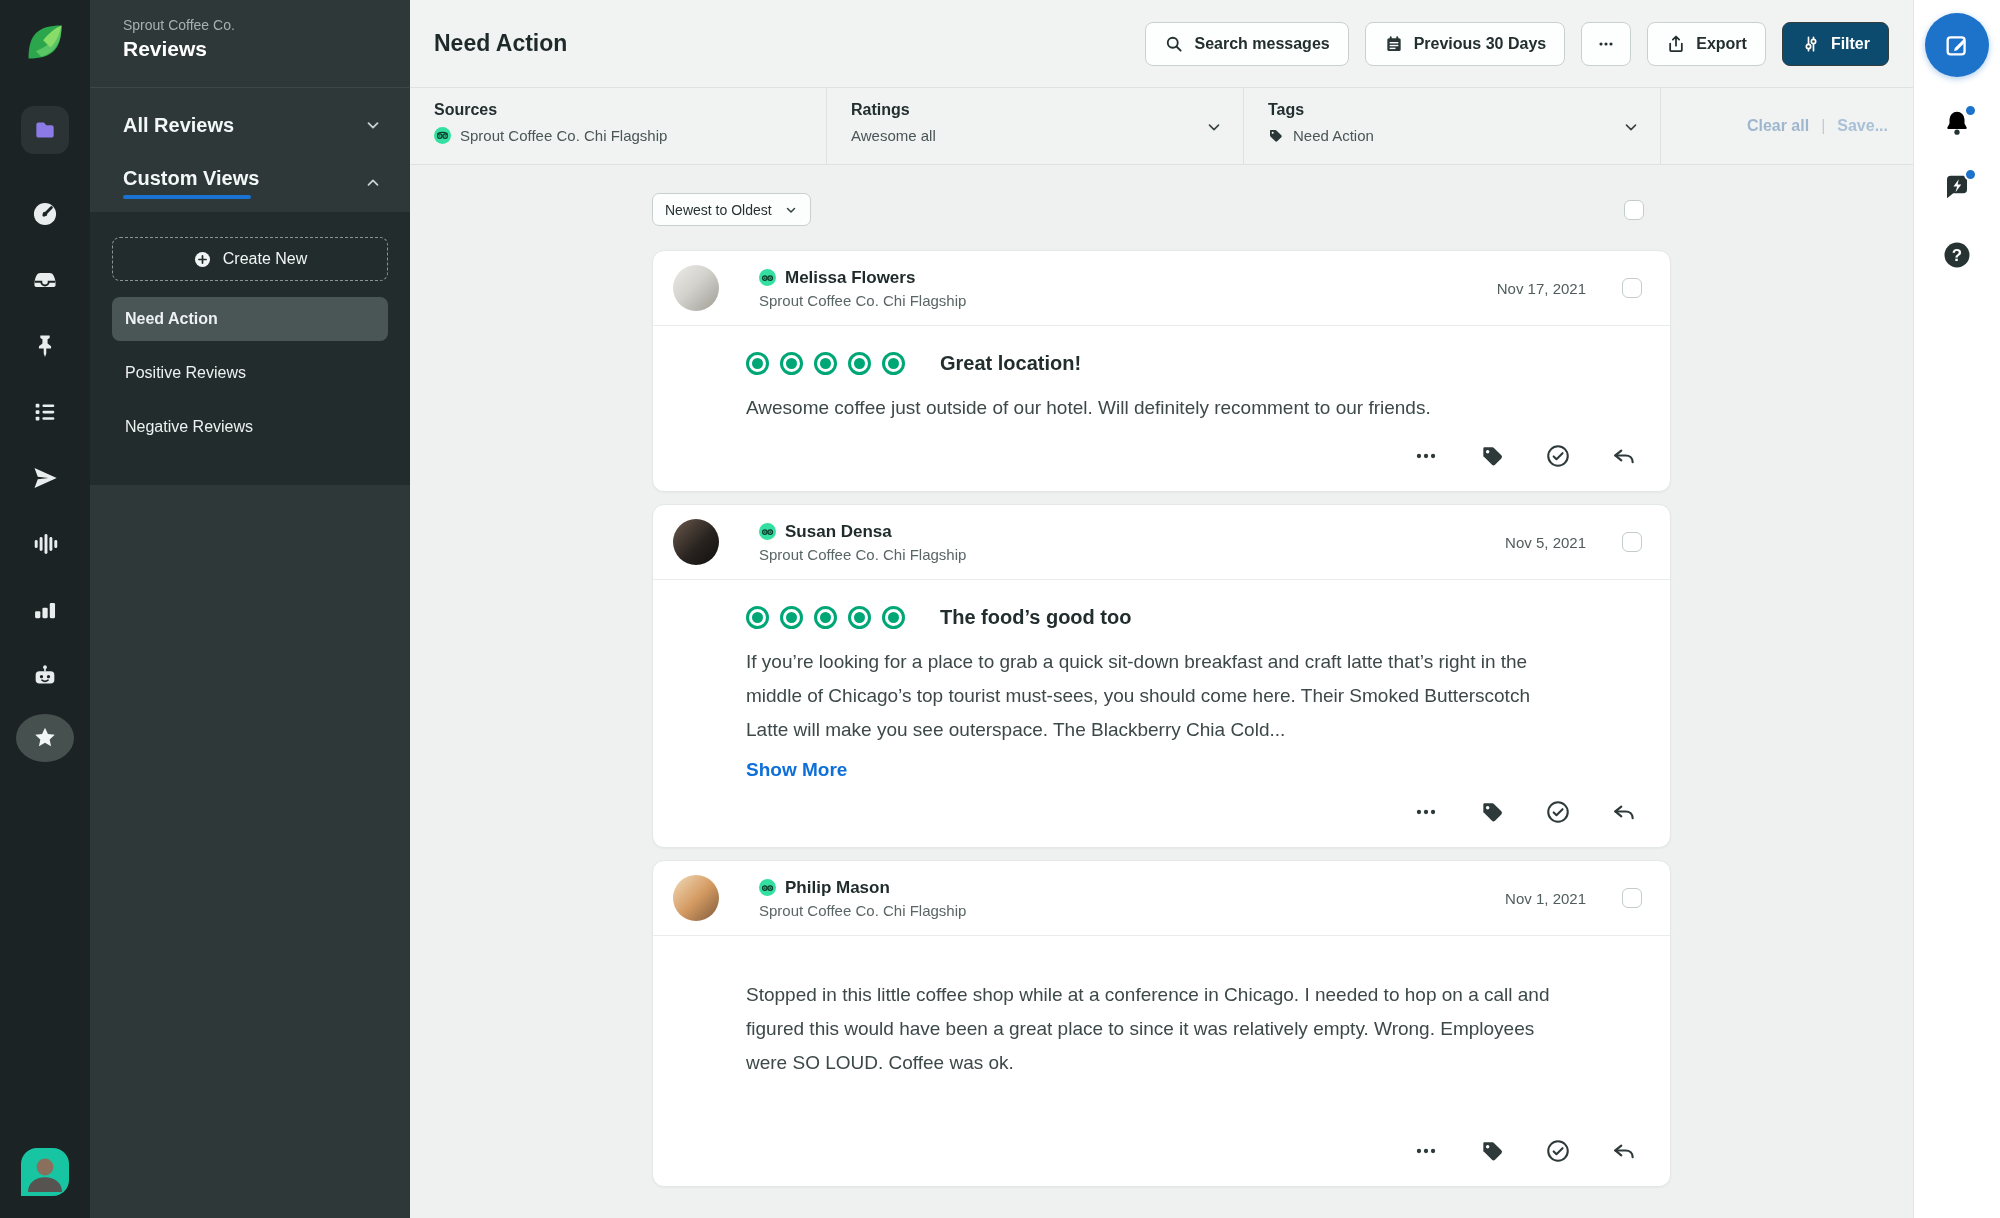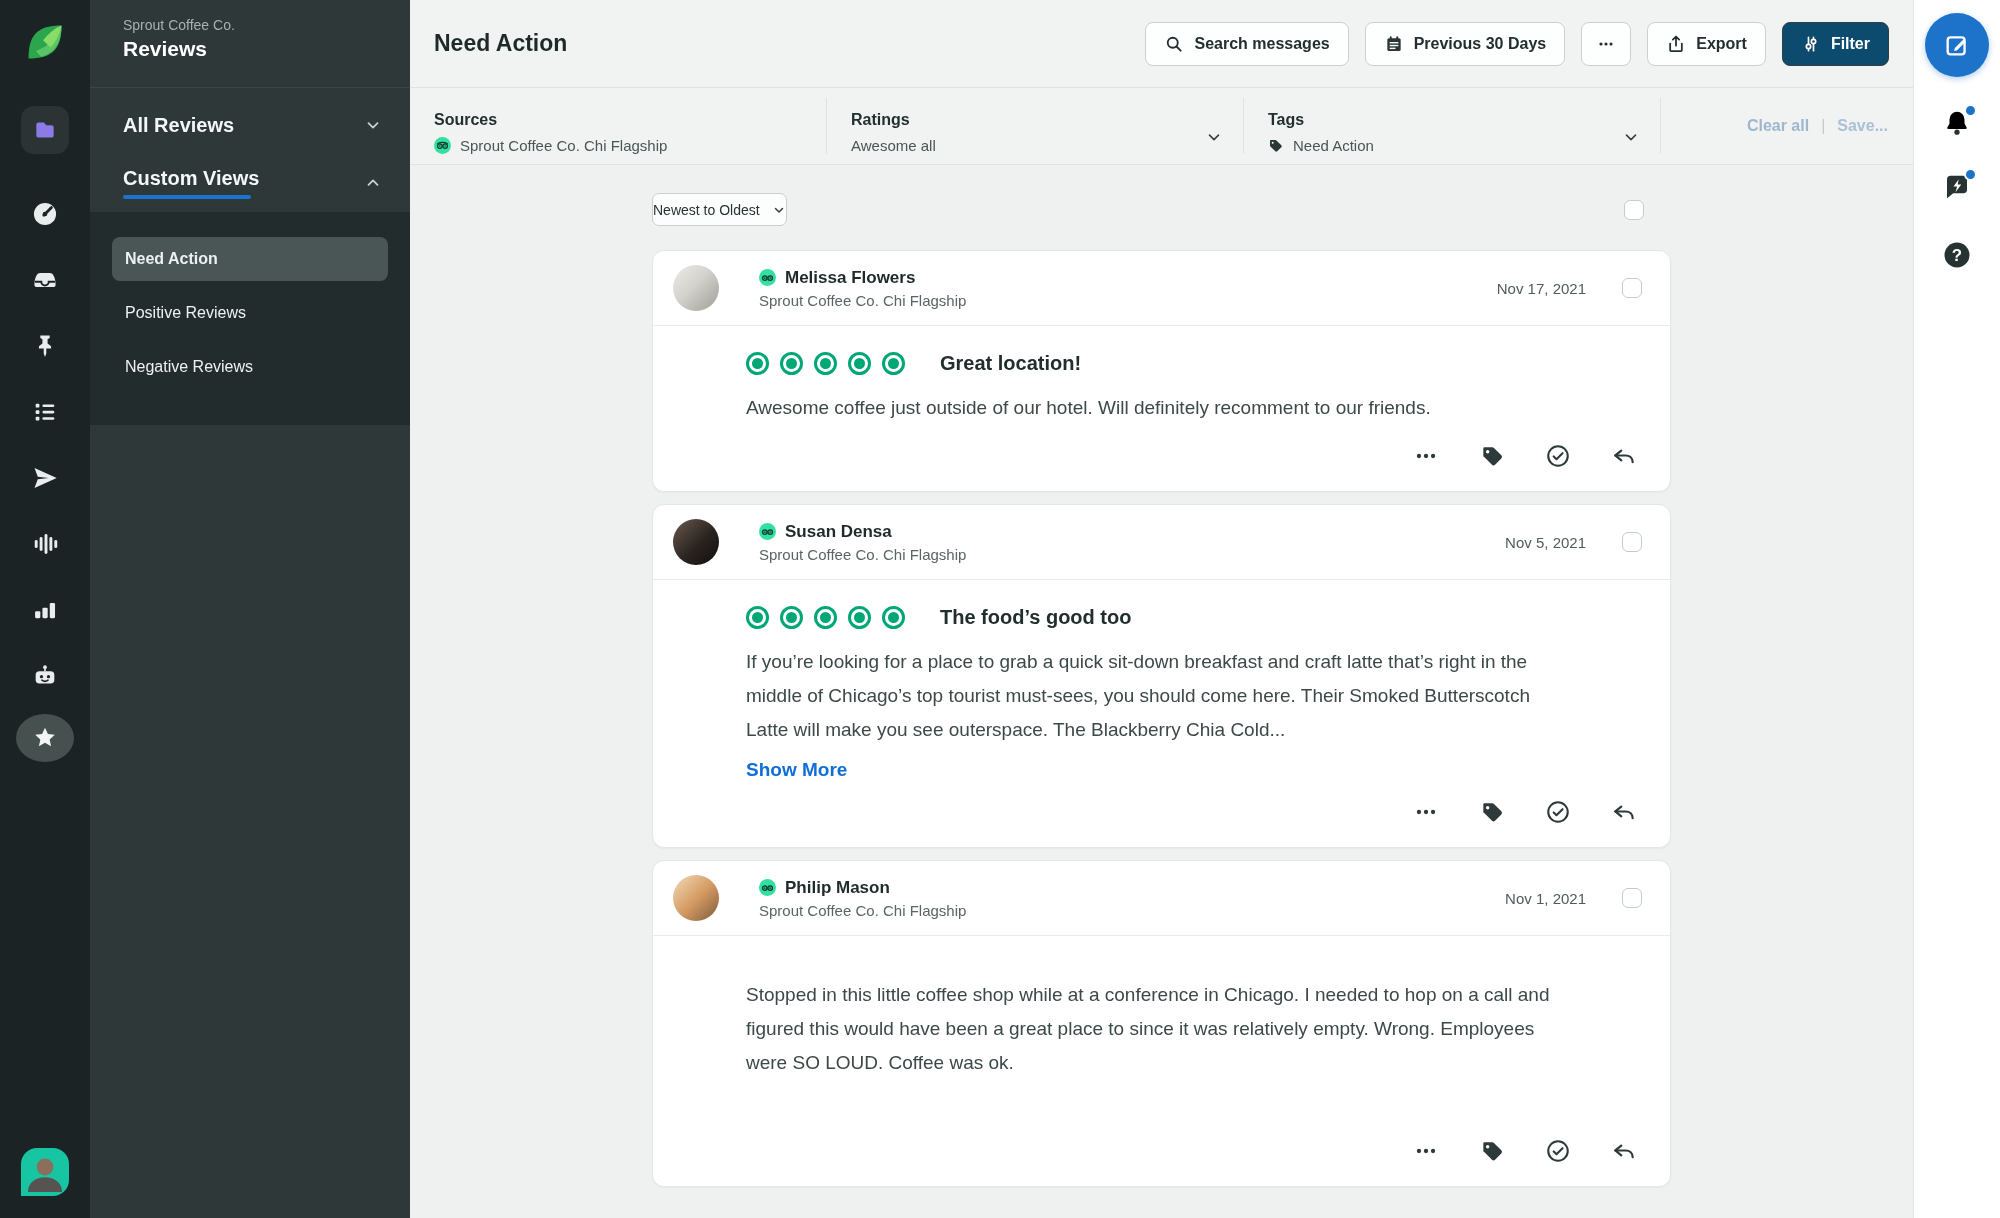--- a/index.html
+++ b/index.html
@@ -33,33 +33,33 @@
   
   .main { flex:1; min-width:0; display:flex; flex-direction:column; background:#EFF1F1; }
   .main-header { height:88px; background:#F1F3F3; border-bottom:1px solid #DDE2E2; display:flex; align-items:center; justify-content:space-between; padding:0 24px; flex-shrink:0; }
   .page-title { font-size:23px; font-weight:bold; color:#1E2929; }
   .toolbar { display:flex; gap:16px; align-items:center; }
   .tb-btn { height:44px; background:#FDFEFE; border:1px solid #C9D0D0; border-radius:8px; display:flex; align-items:center; gap:10px; padding:0 18px; font-size:16px; font-weight:600; color:#232E2E; cursor:pointer; }
   .tb-btn.icon-only { padding:0 14px; }
   .tb-btn.dark { background:#0c4a6e; border-color:#333E3F; color:#fff; }
   .tb-btn svg { width:20px; height:20px; }
 
-  .filter-bar { height:77px; background:#F1F3F3; border-bottom:1px solid #DDE2E2; display:flex; flex-shrink:0;align-items:center; }
+  .filter-bar { height:77px; background:#F1F3F3; border-bottom:1px solid #DDE2E2; display:flex; flex-shrink:0; }
   .fsection { width:417px; border-right:1px solid #DDE2E2; padding:13px 18px 0 24px; position:relative; cursor:pointer; }
   .flabel { font-size:16px; font-weight:bold; color:#232E2E; margin-bottom:8px; }
   .fvalue { display:flex; align-items:center; gap:9px; font-size:15px; color:#4A5555; }
   .fchevron { position:absolute; right:20px; top:30px; width:18px; height:18px; }
   .factions { flex:1; display:flex; align-items:center; justify-content:flex-end; padding-right:25px; gap:12px; font-size:16px; font-weight:600; }
   .clear-all { color:#9FB7CE; cursor:pointer; }
   .save-link { color:#A9C0D6; cursor:pointer; }
   .pipe { color:#C3CCCC; font-weight:400; }
 
   .content { flex:1; display:flex; flex-direction:column; align-items:center; overflow:hidden; }
   .list-controls { width:1019px; margin-top:28px; margin-bottom:24px; display:flex; align-items:center; justify-content:space-between; }
-  .sort { height:33px; background:#FCFDFD; border:1px solid #C8CFCF; border-radius:7px; display:flex; align-items:center; gap:12px; padding:0 0; font-size:14px; color:#273232; cursor:pointer; }
+  .sort { height:33px; background:#FCFDFD; border:1px solid #C8CFCF; border-radius:7px; display:flex; align-items:center; gap:12px; padding:0 12px; font-size:14px; color:#273232; cursor:pointer; }
   .sort svg { width:14px; height:14px; }
   .checkbox { width:20px; height:20px; border:1.5px solid #C5CCCC; border-radius:6px; background:#fff; cursor:pointer; flex-shrink:0; }
   .list-controls .checkbox { margin-right:27px; }
 
   .card { width:1019px; background:#fff; border:1px solid #E3E7E7; border-radius:12px; margin-bottom:12px; box-shadow:0 1px 2px rgba(20,30,30,.04); }
   .card-header { height:74px; display:flex; align-items:center; padding:0 28px 0 20px;gap:14px; }
   .avatar { width:46px; height:46px; border-radius:50%; flex-shrink:0; }
   .av0 { background:linear-gradient(135deg,#ecebe7 0%,#d3d2cd 45%,#9f9c94 100%); }
   .av1 { background:linear-gradient(135deg,#6b5a4e 0%,#2a2420 55%,#100e0d 100%); }
   .av2 { background:linear-gradient(135deg,#f2dcba 0%,#d49a62 52%,#7d5a3a 100%); }
@@ -201,20 +201,27 @@
     <div class="nav-row">
       <span style="display:inline-block">
         <span>Custom Views</span>
         <span class="underline" style="display:block"></span>
       </span>
       <svg class="chev" viewBox="0 0 24 24">
           <path d="M6 14.5 l6-6 6 6" fill="none" stroke="#C9D0D0" stroke-width="2.4" stroke-linecap="round" stroke-linejoin="round"></path>
         </svg>
     </div>
     <div class="subsection">
+      <div class="create-btn">
+        <svg viewBox="0 0 24 24" width="19" height="19">
+            <circle cx="12" cy="12" r="9.5" fill="#F2F5F5"></circle>
+            <path d="M12 7.5 v9 M7.5 12 h9" stroke="#232C2D" stroke-width="2.2" stroke-linecap="round"></path>
+          </svg>
+        <span>Create New</span>
+      </div>
       <div class="view-item selected">
           <span>Need Action</span>
         </div>
       <div class="view-item">
           <span>Positive Reviews</span>
         </div>
       <div class="view-item">
           <span>Negative Reviews</span>
         </div>
     </div>

